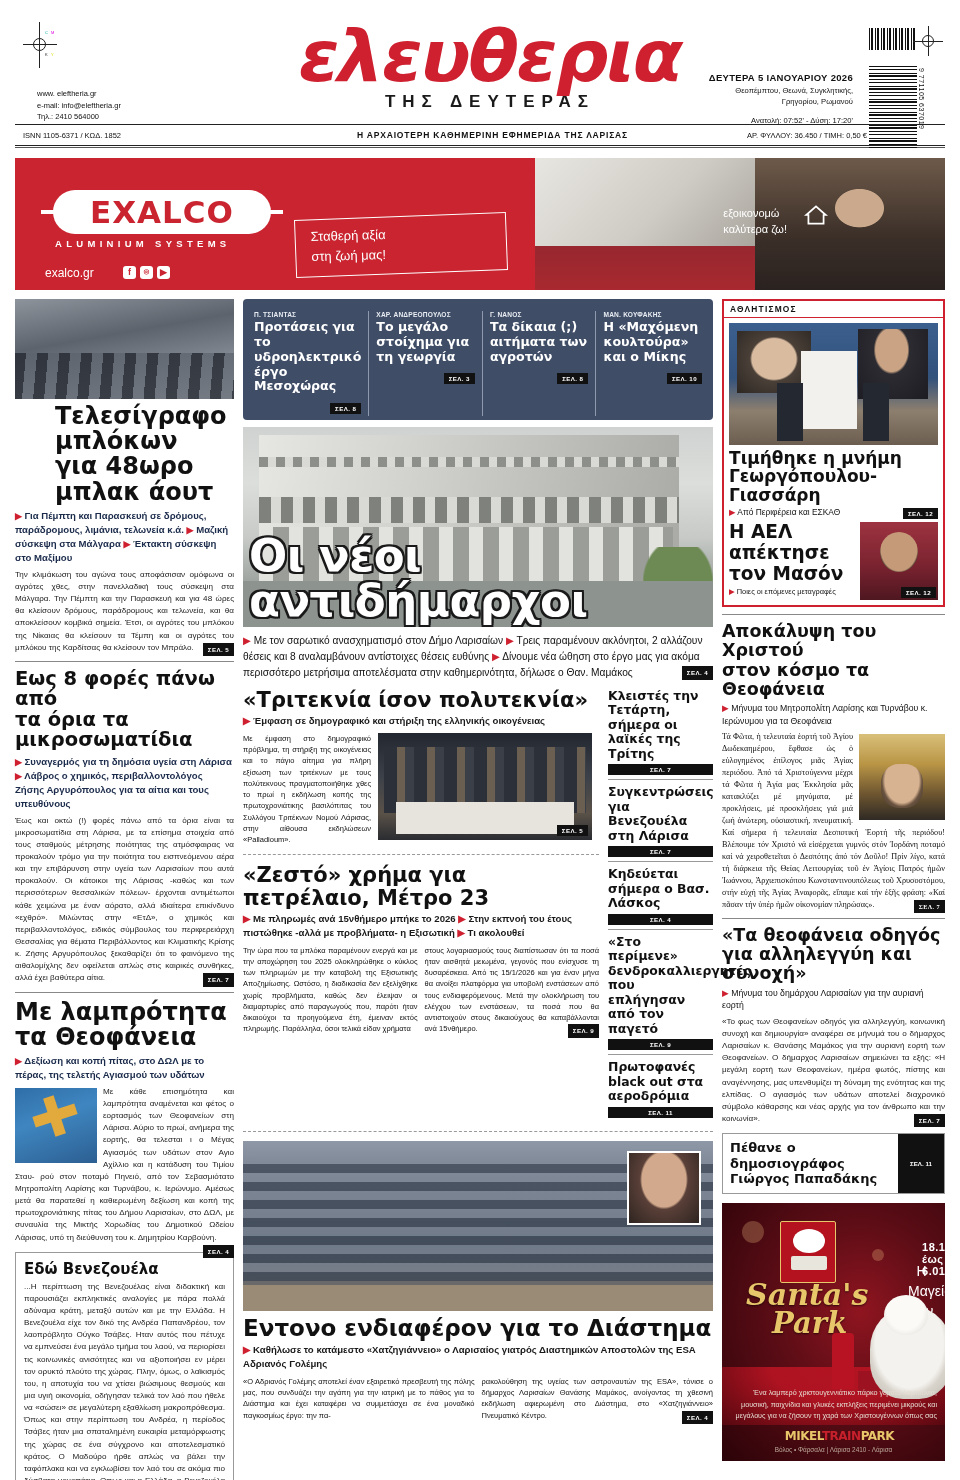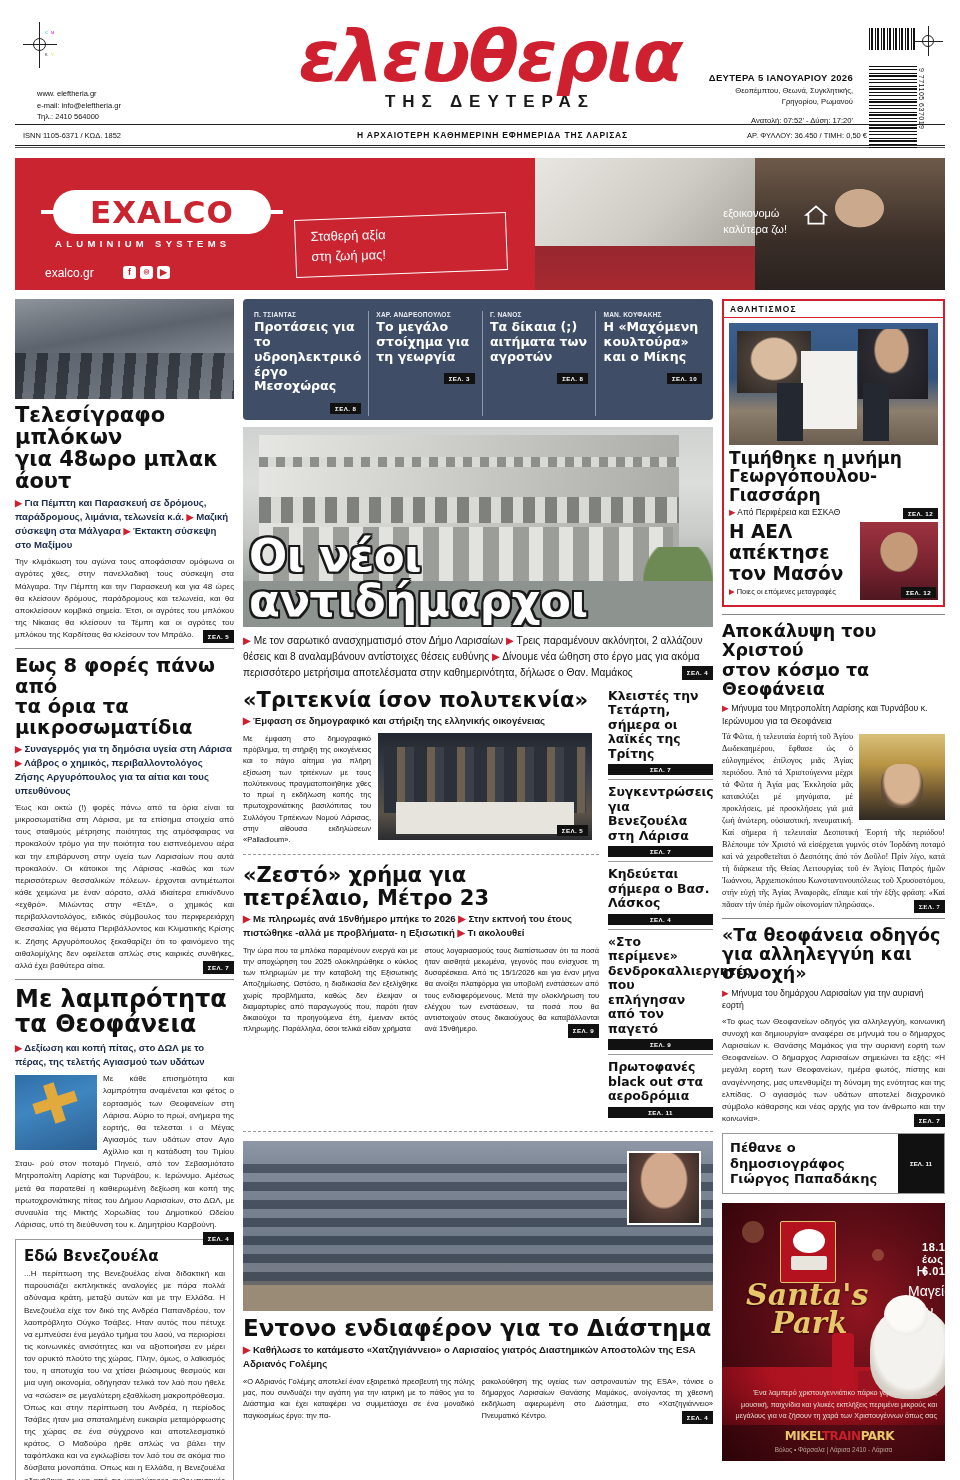--- a/index.html
+++ b/index.html
@@ -102,21 +102,21 @@
   .sel { display:inline-block; background:#111; color:#fff; font-size:6.2px; font-weight:bold;
      padding:2px 5px; letter-spacing:0.4px; vertical-align:middle; }
   .sel-r { float:right; margin-top:1px; }
   .rule { border-top:1px solid #888; margin:7px 0; }
   .rule-d { border-top:1.5px dashed #999; margin:9px 0; }
 
   
   .lphoto { height:100px; background:linear-gradient(170deg,#8d949c 0%,#5c636c 38%,#7a818a 62%,#b2b7bc 100%); position:relative;}
   .lphoto::after{content:"";position:absolute;left:0;bottom:0;right:0;height:46px;
      background:repeating-linear-gradient(95deg,rgba(40,44,52,.85) 0 11px, rgba(92,98,108,.7) 11px 22px);}
-  .l-h1 { font-size:21px; margin-top:5px; }
+  .l-h1 { font-size:24px; margin-top:5px;margin-left:40px; }
   .l-h2 { font-size:19.5px; }
   .l-h3 { font-size:24px; }
   .l-kick { margin-top:4px; margin-bottom:4px; }
   .thumb-cross { float:left; width:82px; height:75px; margin:2px 6px 2px 0;
      background: linear-gradient(160deg,#2f6ea8 0%,#3f86c0 40%,#2c5f92 100%); position:relative; }
   .thumb-cross::before { content:""; position:absolute; left:18px; top:22px; width:44px; height:11px;
      background:#e2a93c; transform: rotate(-18deg); }
   .thumb-cross::after { content:""; position:absolute; left:34px; top:8px; width:11px; height:40px;
      background:#e2a93c; transform: rotate(-18deg); }
   .venez-box { border:1px solid #999; padding:7px 8px 6px; margin-top:8px; }

